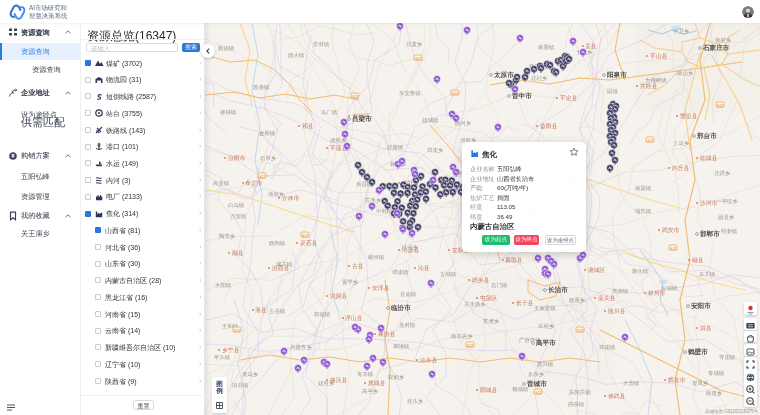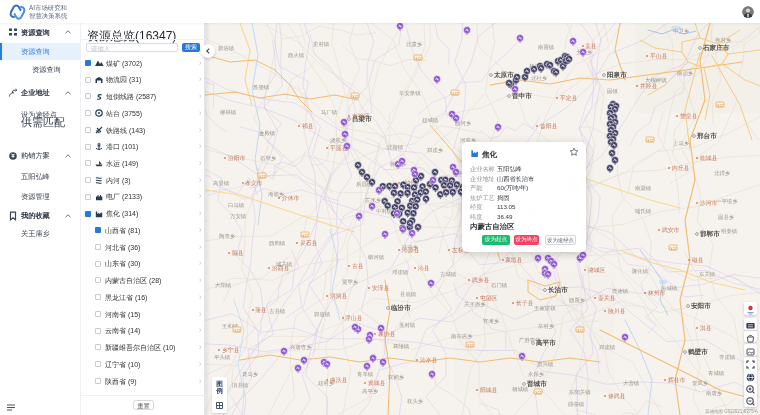--- a/index.html
+++ b/index.html
@@ -1297,21 +1297,21 @@
     </svg>
     <div style="position:absolute;left:21px;top:128.4px;font-size:7.2px;color:#27303f;font-weight:normal;white-space:nowrap">购销方案</div>
     <svg width="6" height="4" viewBox="0 0 6 4" style="position:absolute;left:65px;top:131px">
       <path d="M0.5,3.2 L3,0.8 L5.5,3.2" stroke="#5a6372" stroke-width="0.9" fill="none"></path>
     </svg>
     <div style="position:absolute;left:21px;top:148.9px;font-size:7.2px;color:#313949;white-space:nowrap">五阳弘峰</div>
     <div style="position:absolute;left:21px;top:168.9px;font-size:7.2px;color:#313949;white-space:nowrap">资源管理</div>
     <svg width="10" height="10" viewBox="0 0 10 10" style="position:absolute;left:8px;top:188px">
       <path d="M2.5,1.2 H7.5 V8.8 L5,6.8 L2.5,8.8 Z" fill="none" stroke="#39465a" stroke-width="1.2"></path>
     </svg>
-    <div style="position:absolute;left:21px;top:188.4px;font-size:7.2px;color:#27303f;font-weight:bold;white-space:nowrap">我的收藏</div>
+    <div style="position:absolute;left:21px;top:188.4px;font-size:7.2px;color:#27303f;font-weight:normal;white-space:nowrap">我的收藏</div>
     <svg width="6" height="4" viewBox="0 0 6 4" style="position:absolute;left:65px;top:191px">
       <path d="M0.5,3.2 L3,0.8 L5.5,3.2" stroke="#5a6372" stroke-width="0.9" fill="none"></path>
     </svg>
     <div style="position:absolute;left:21px;top:206.4px;font-size:7.2px;color:#313949;white-space:nowrap">关王庙乡</div>
 <svg width="8" height="7" viewBox="0 0 8 7" style="position:absolute;left:7px;top:381px">
       <path d="M0,1 H8 M0,3.5 H8 M0,6 H5" stroke="#4a5260" stroke-width="1.1"></path>
     </svg>
 </div>
 
 <div style="position:absolute;left:80px;top:23px;width:125px;height:392px;background:#fff;border-right:1px solid #e2e5ea;border-left:1px solid #eef0f3;box-sizing:border-box;z-index:20">

